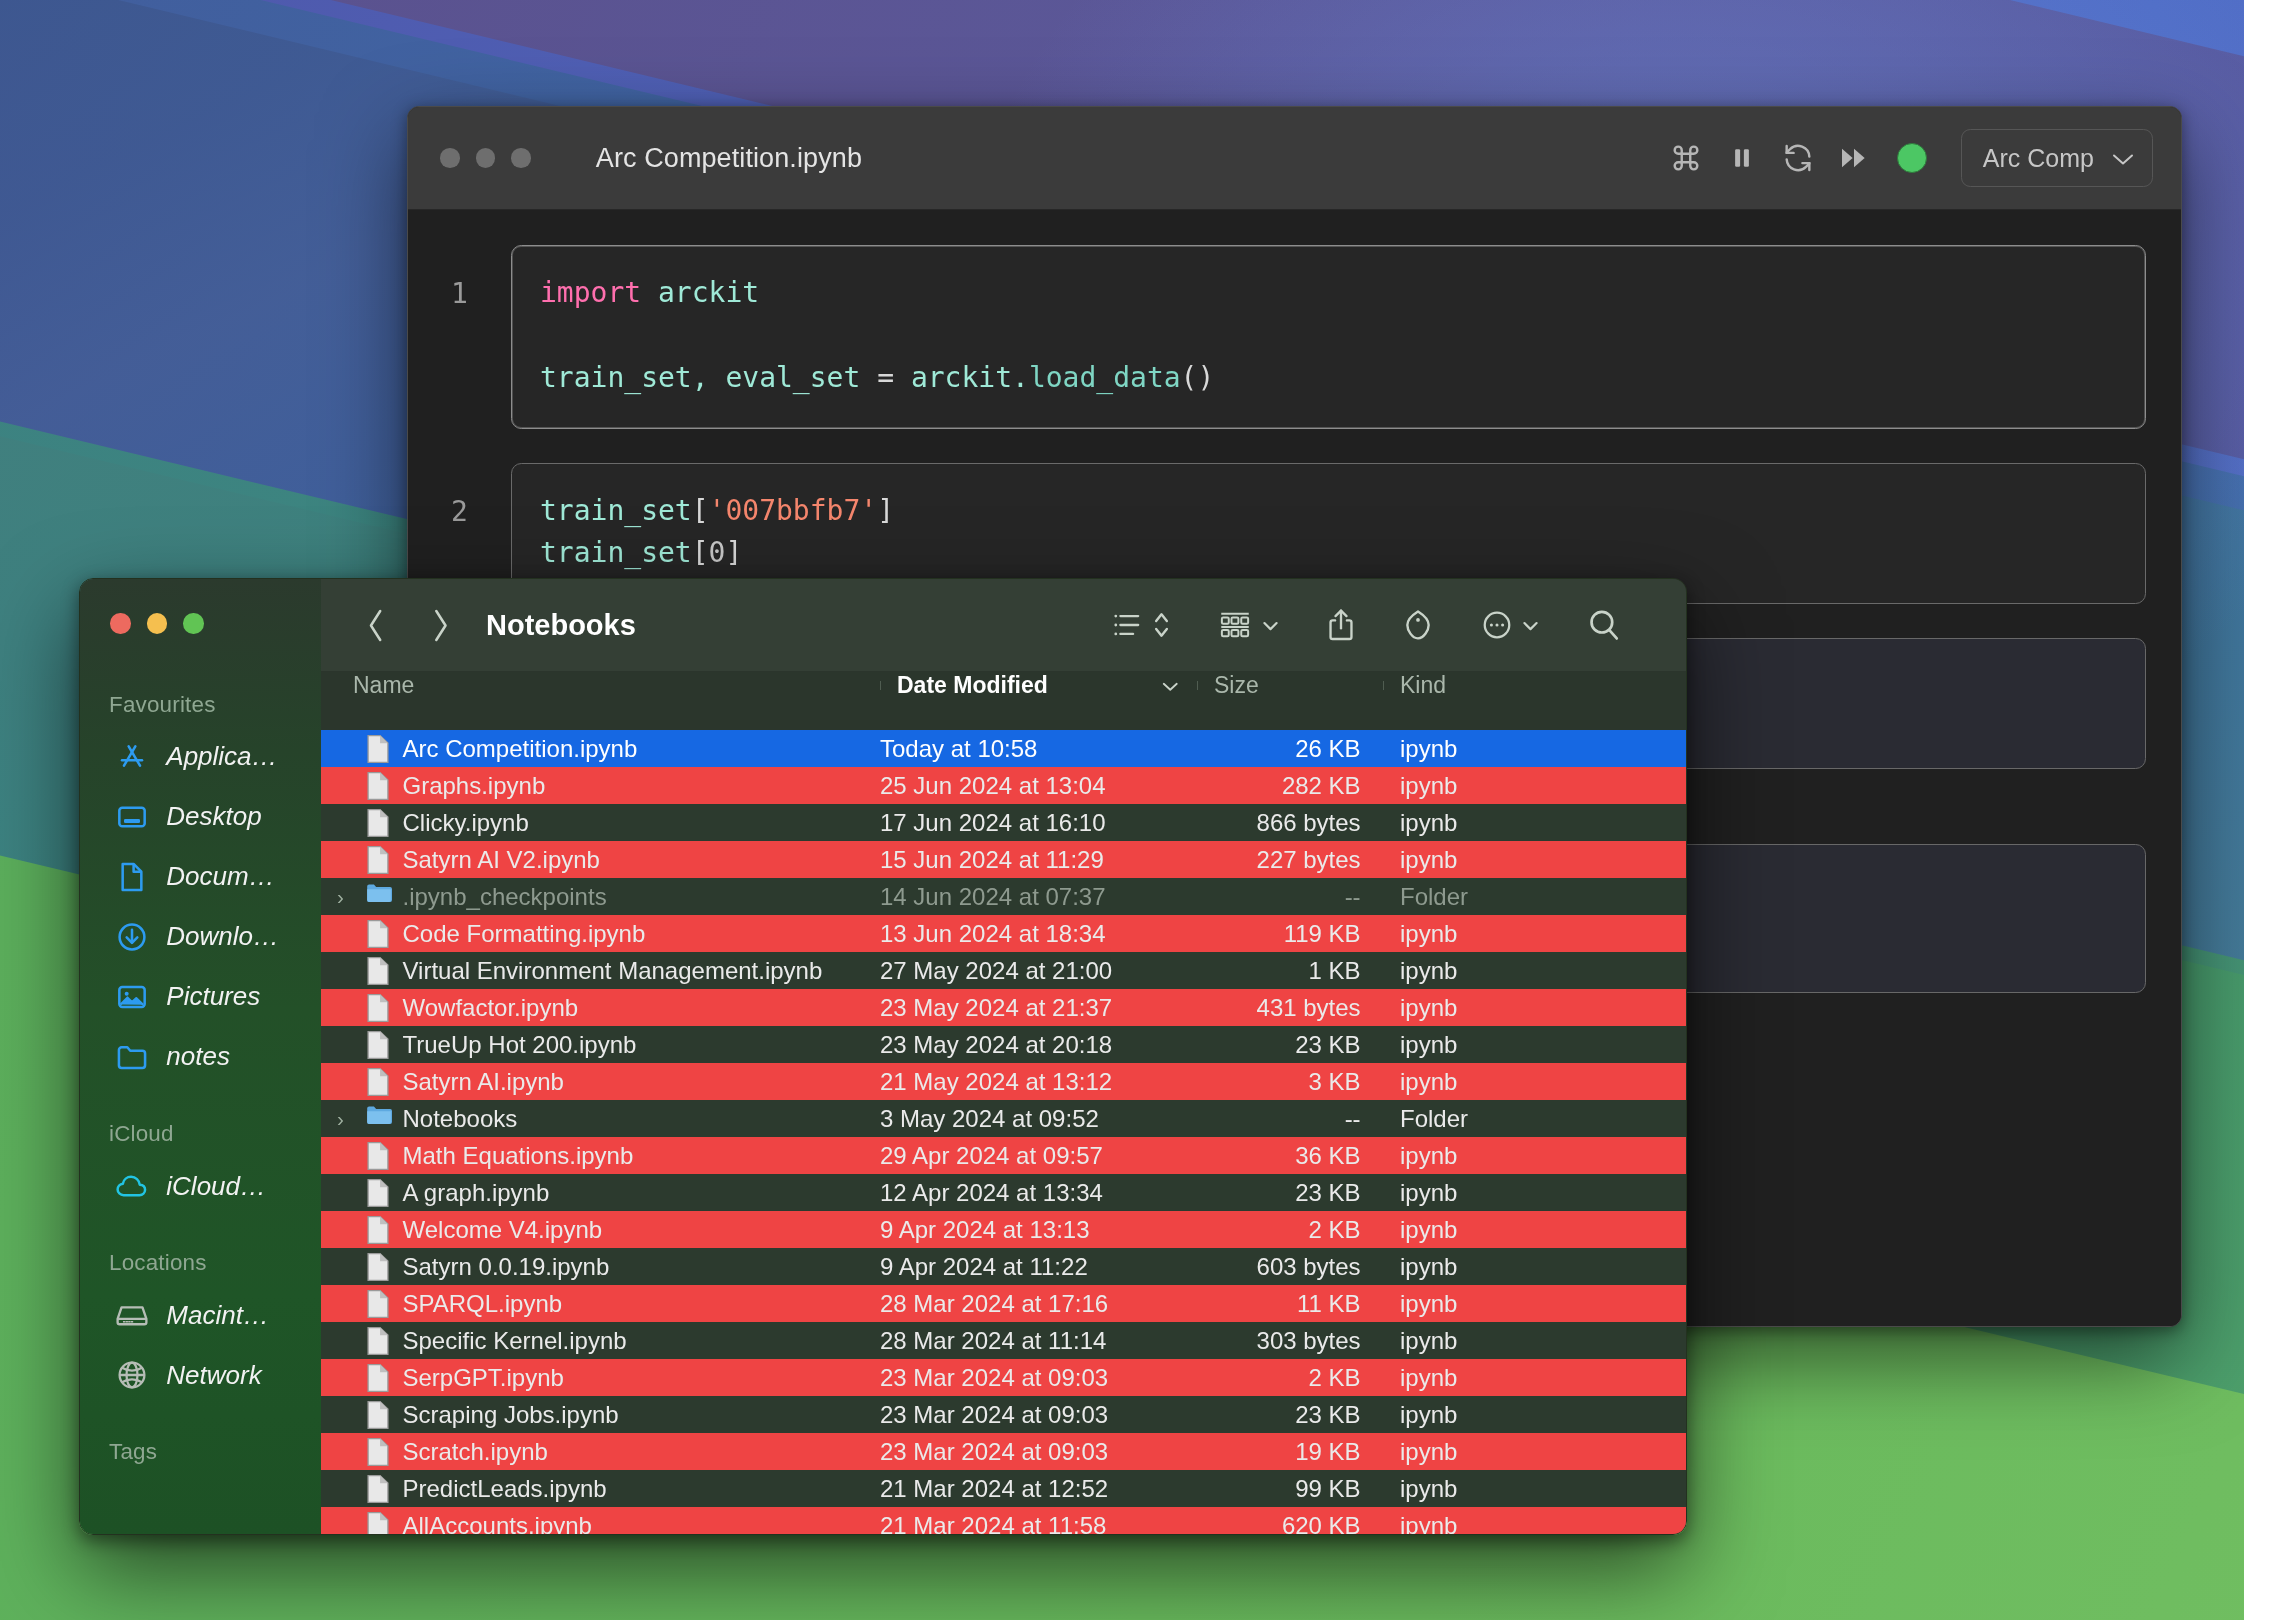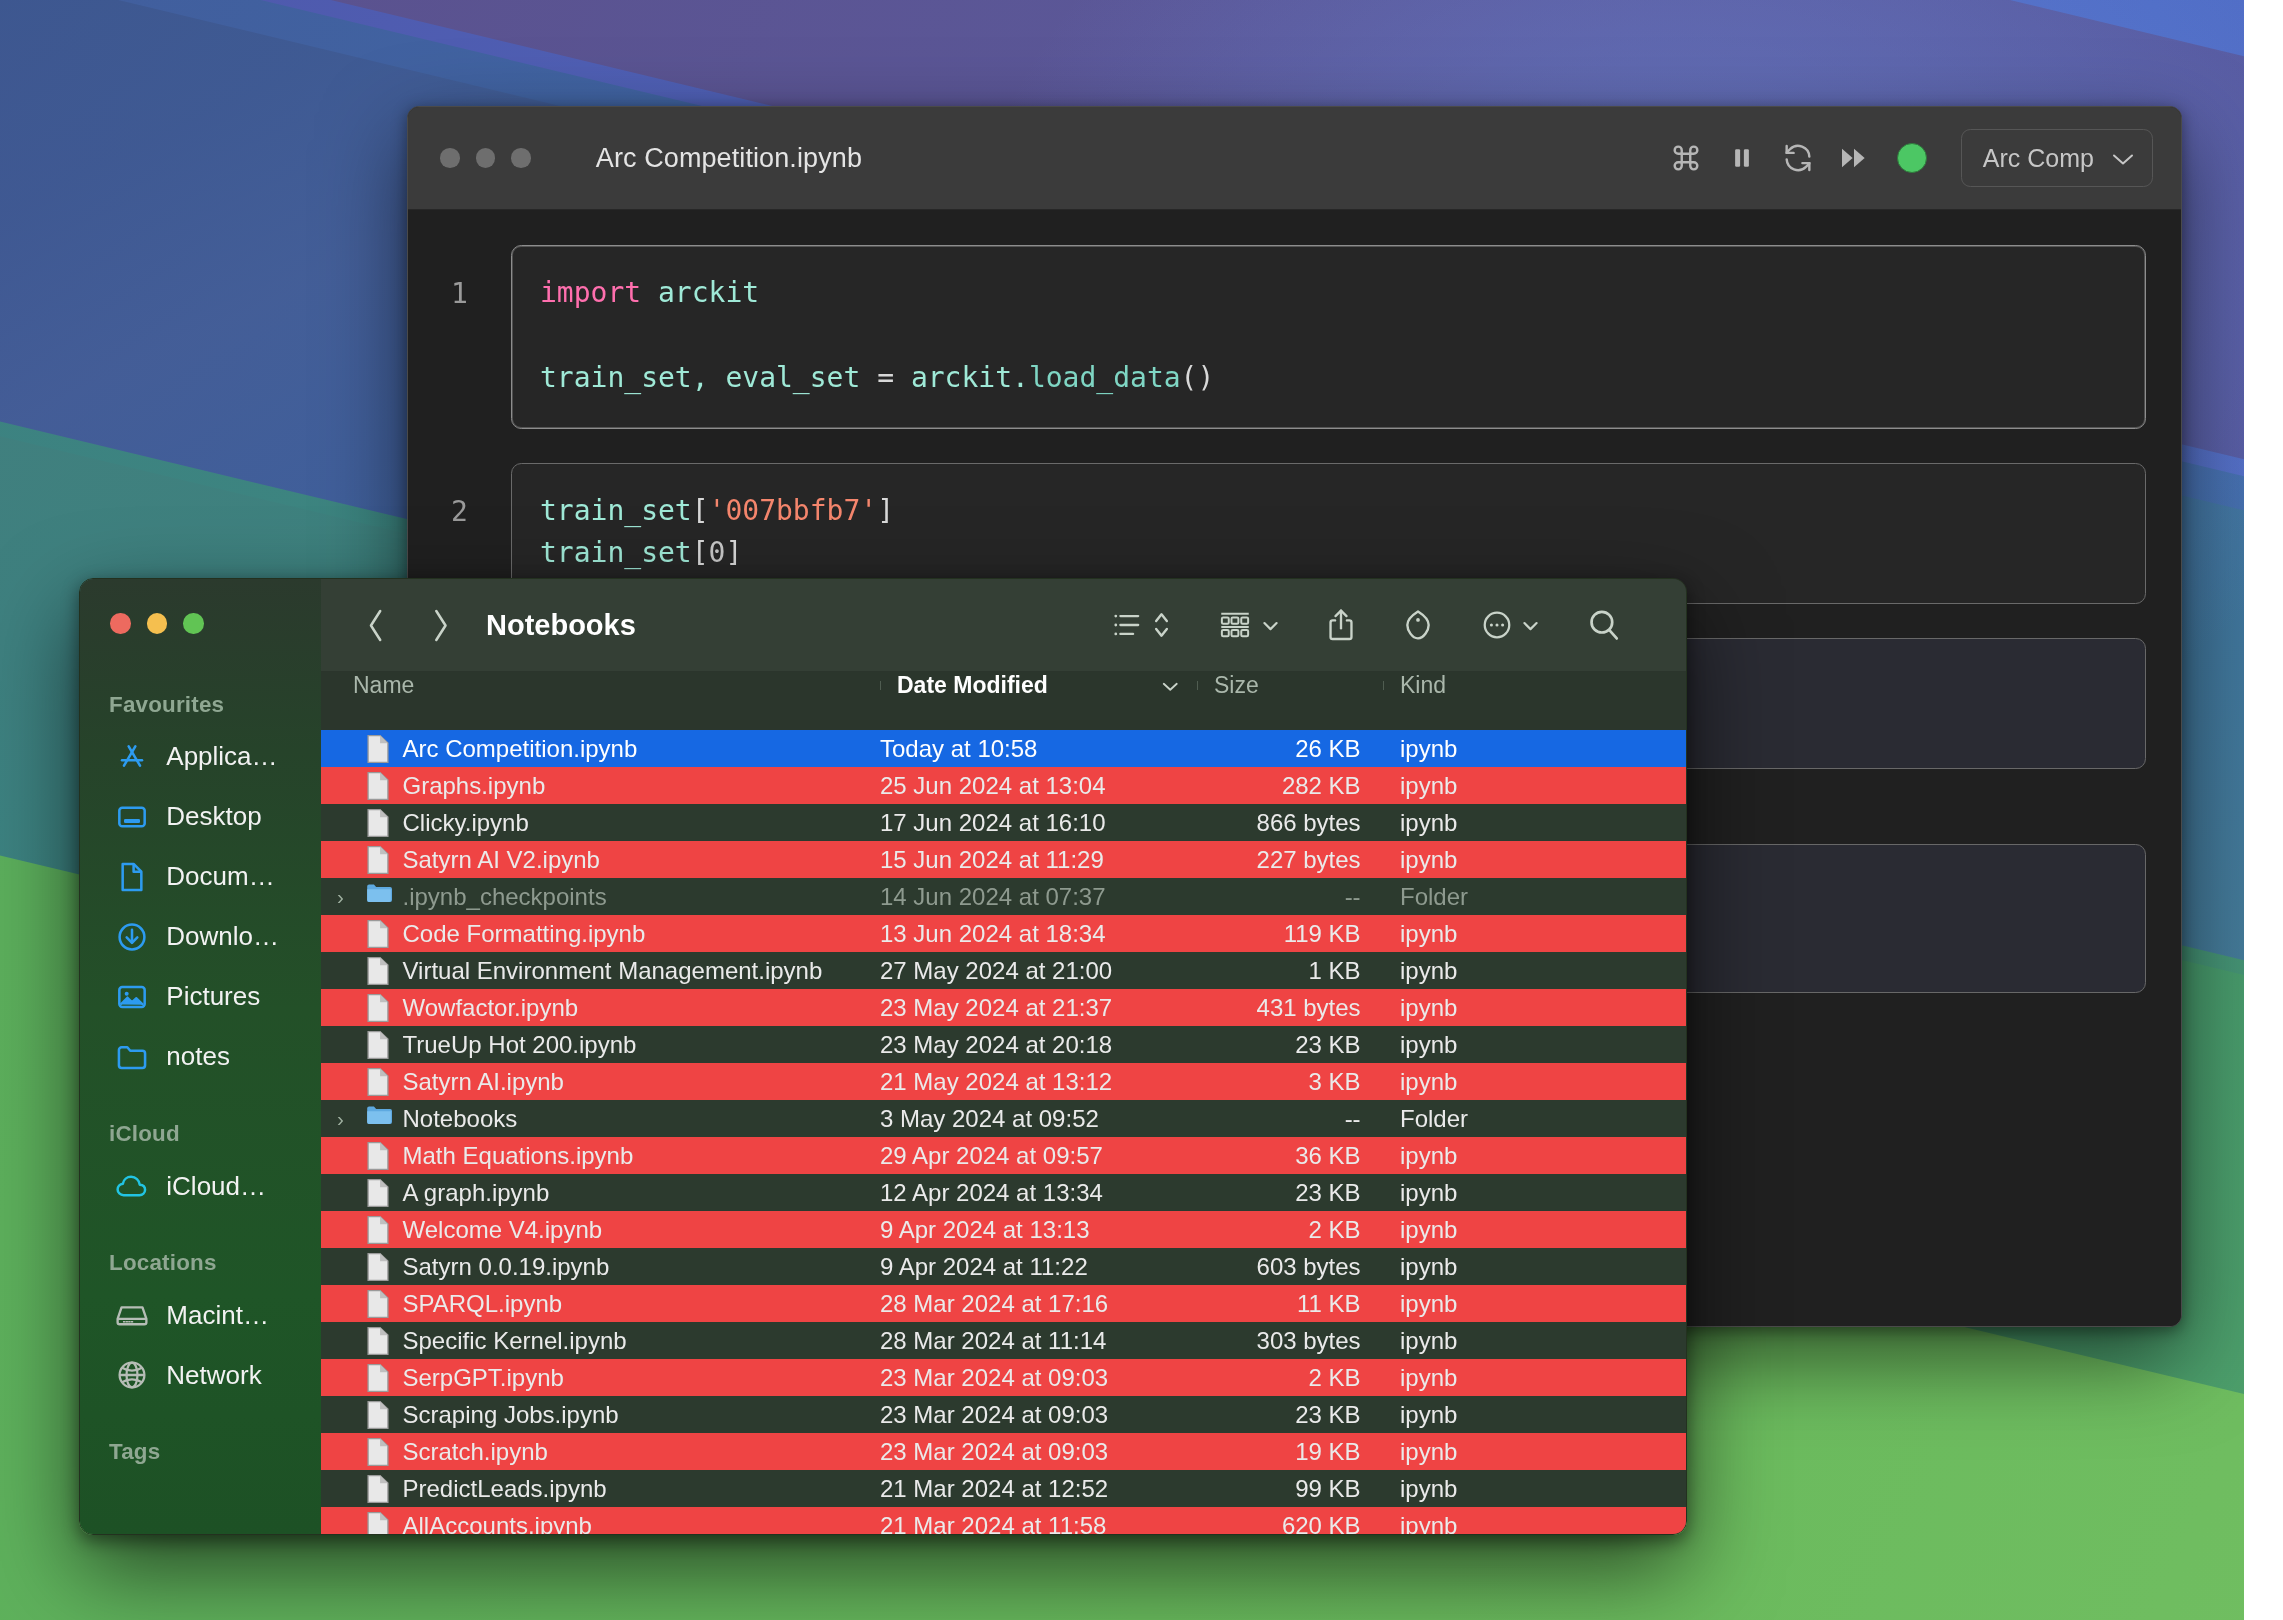--- a/index.html
+++ b/index.html
@@ -184,29 +184,30 @@
     padding:0 0 0 0;
     position:relative;
   }
   #sb-traffic { padding:34px 0 0 30px; }
   #sb-traffic .tl { width:20.5px; height:20.5px; }
   .tl-red    { background:#ed6a5f; }
   .tl-yellow { background:#f5bf4f; }
   .tl-green  { background:#61c454; }
 
   .sb-section {
-    color:#8fa792; font-size:22.4px; font-weight:bold;
+    color:#8fa792; font-size:22.4px; font-weight:normal;
     padding:0 0 0 29px; margin:34px 0 9.3px 0; letter-spacing:0.2px;
   }
   .sb-section.first { margin-top:58px; }
   .sb-item {
     display:flex; align-items:center; gap:17px;
     height:60px; padding:0 11.2px 0 26px; margin:0 9.3px;
     border-radius:8.4px; color:#f2f2f2; font-size:26px;
     white-space:nowrap;
+    font-style:italic;
   }
   .sb-icon { width:34px; height:34px; flex:0 0 34px; display:flex; align-items:center; justify-content:center; }
   .sb-icon svg { display:block; }
 
   #finder-main {
     flex:1; display:flex; flex-direction:column;
     background:#2c3a2e;
     position:relative;
   }
   #finder-toolbar {

